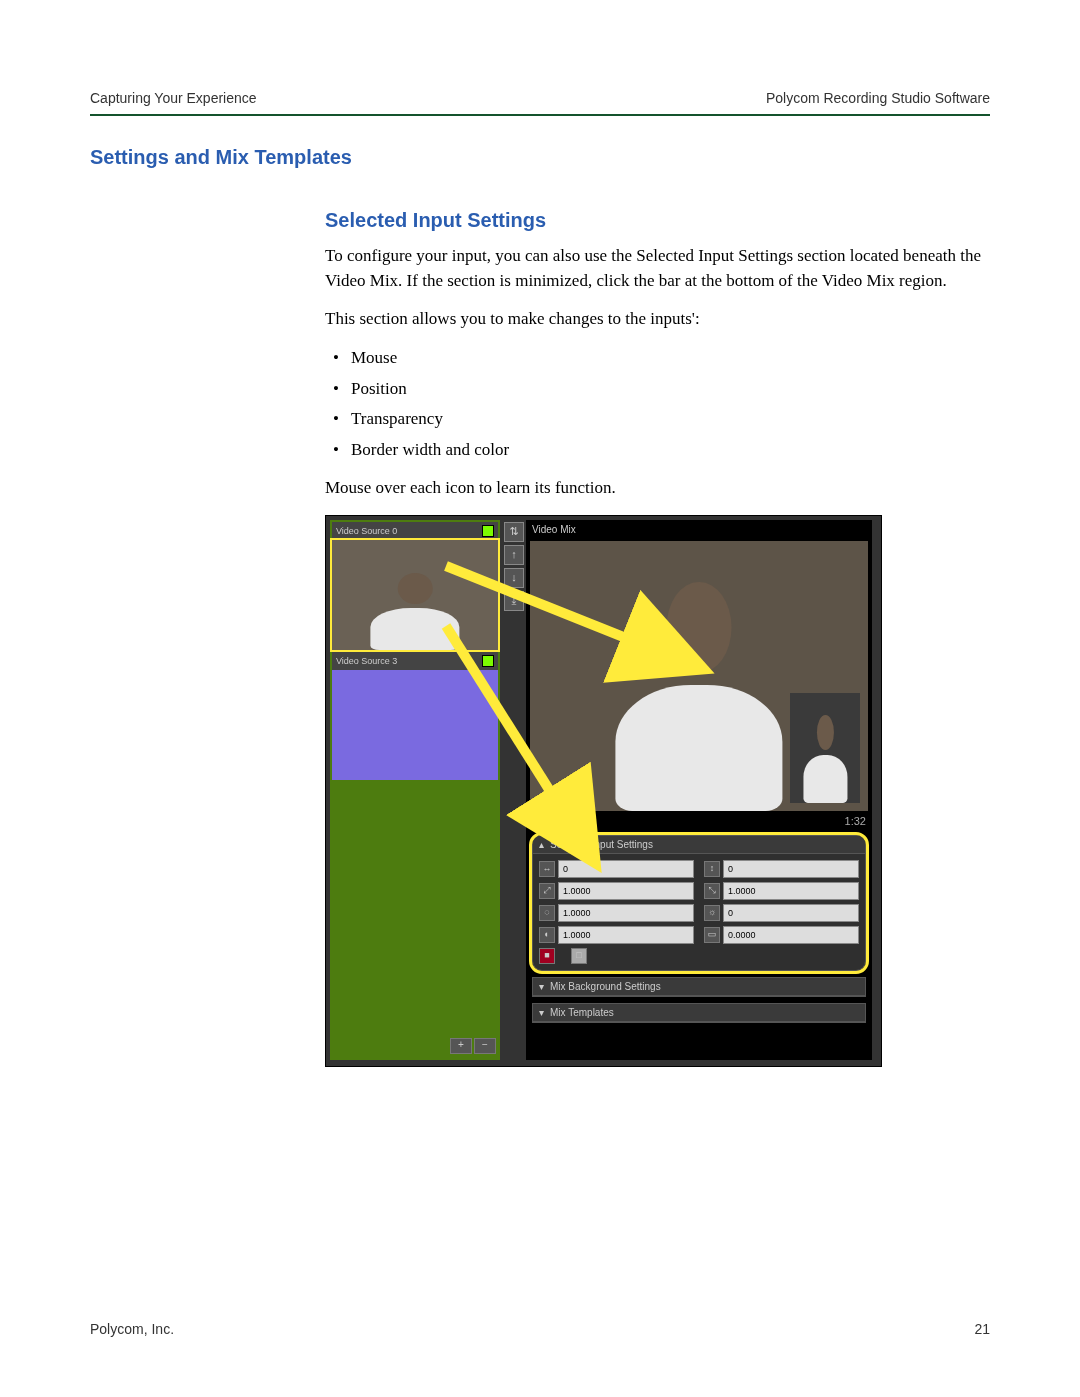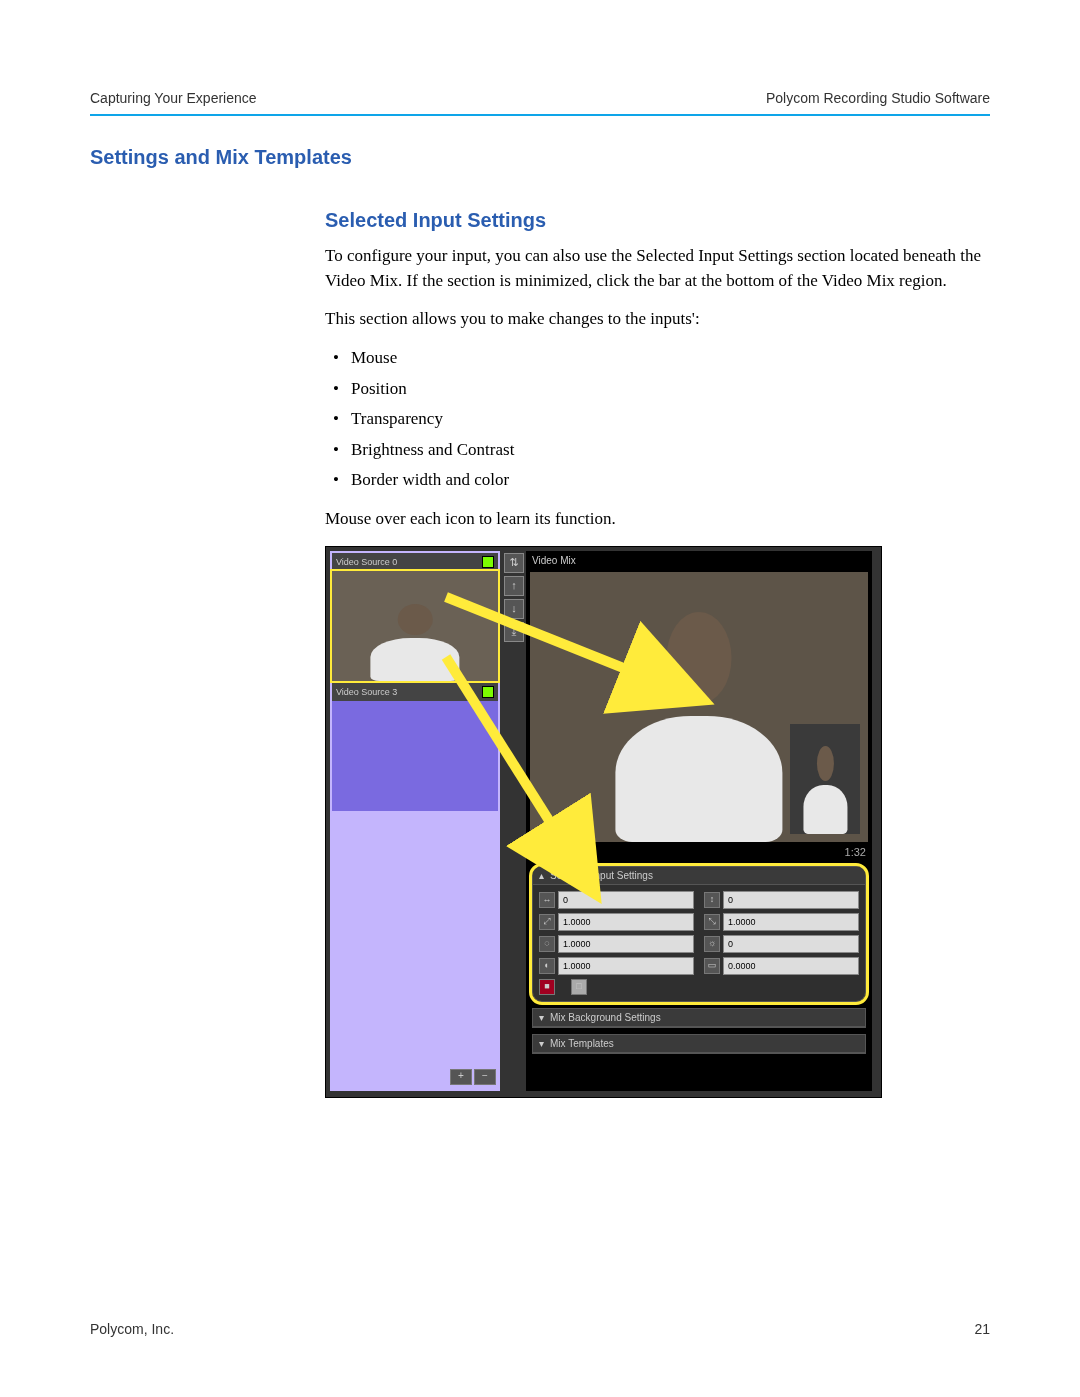--- a/index.html
+++ b/index.html
@@ -16,21 +16,21 @@
     box-sizing: border-box;
     padding: 90px 90px 60px 90px;
   }
   .header-row {
     display: flex;
     justify-content: space-between;
     font-family: Arial, Helvetica, sans-serif;
     font-size: 14px;
     color: #333;
     padding-bottom: 8px;
-    border-bottom: 2px solid #0ea5e9;
+    border-bottom: 2px solid #14532d;
     margin-bottom: 30px;
   }
   .h1 {
     font-family: Arial, Helvetica, sans-serif;
     font-weight: bold;
     font-size: 20px;
     color: #2a5db0;
     margin: 20px 0 40px 0;
   }
   .h2 {
@@ -71,21 +71,21 @@
     font-family: Arial, Helvetica, sans-serif;
     font-size: 9px;
     color: #bbb;
   }
   
   .src-col {
     position: absolute;
     left: 4px; top: 4px;
     width: 170px;
     height: 540px;
-    background: #c4b5fd;
+    background: #4d7c0f;
   }
   .src-item {
     position: relative;
     margin: 2px;
     background: #2b2b2b;
   }
   .src-label {
     display: flex;
     justify-content: space-between;
     align-items: center;
@@ -268,21 +268,20 @@
 
   <div class="h2">Selected Input Settings</div>
 
   <div class="body-block">
     <p>To configure your input, you can also use the Selected Input Settings section located beneath the Video Mix. If the section is minimized, click the bar at the bottom of the Video Mix region.</p>
     <p>This section allows you to make changes to the inputs':</p>
     <ul>
       <li>Mouse</li>
       <li>Position</li>
       <li>Transparency</li>
-      <li>Brightness and Contrast</li>
       <li>Border width and color</li>
     </ul>
     <p>Mouse over each icon to learn its function.</p>
   </div>
 
   <div class="figure">
 
     <div class="src-col">
       <div class="src-item">
         <div class="src-label">

